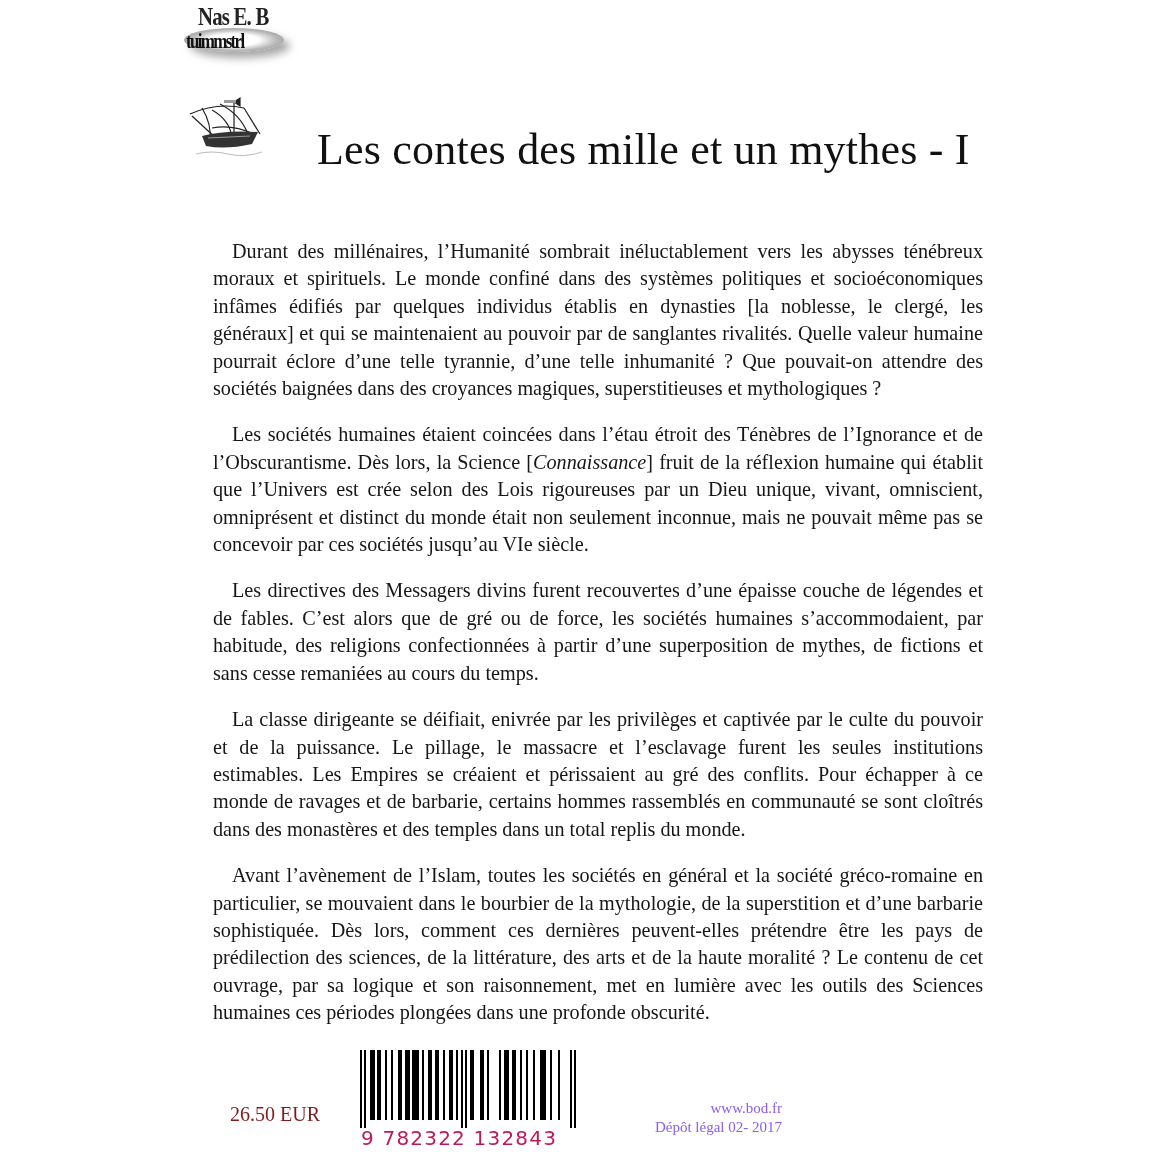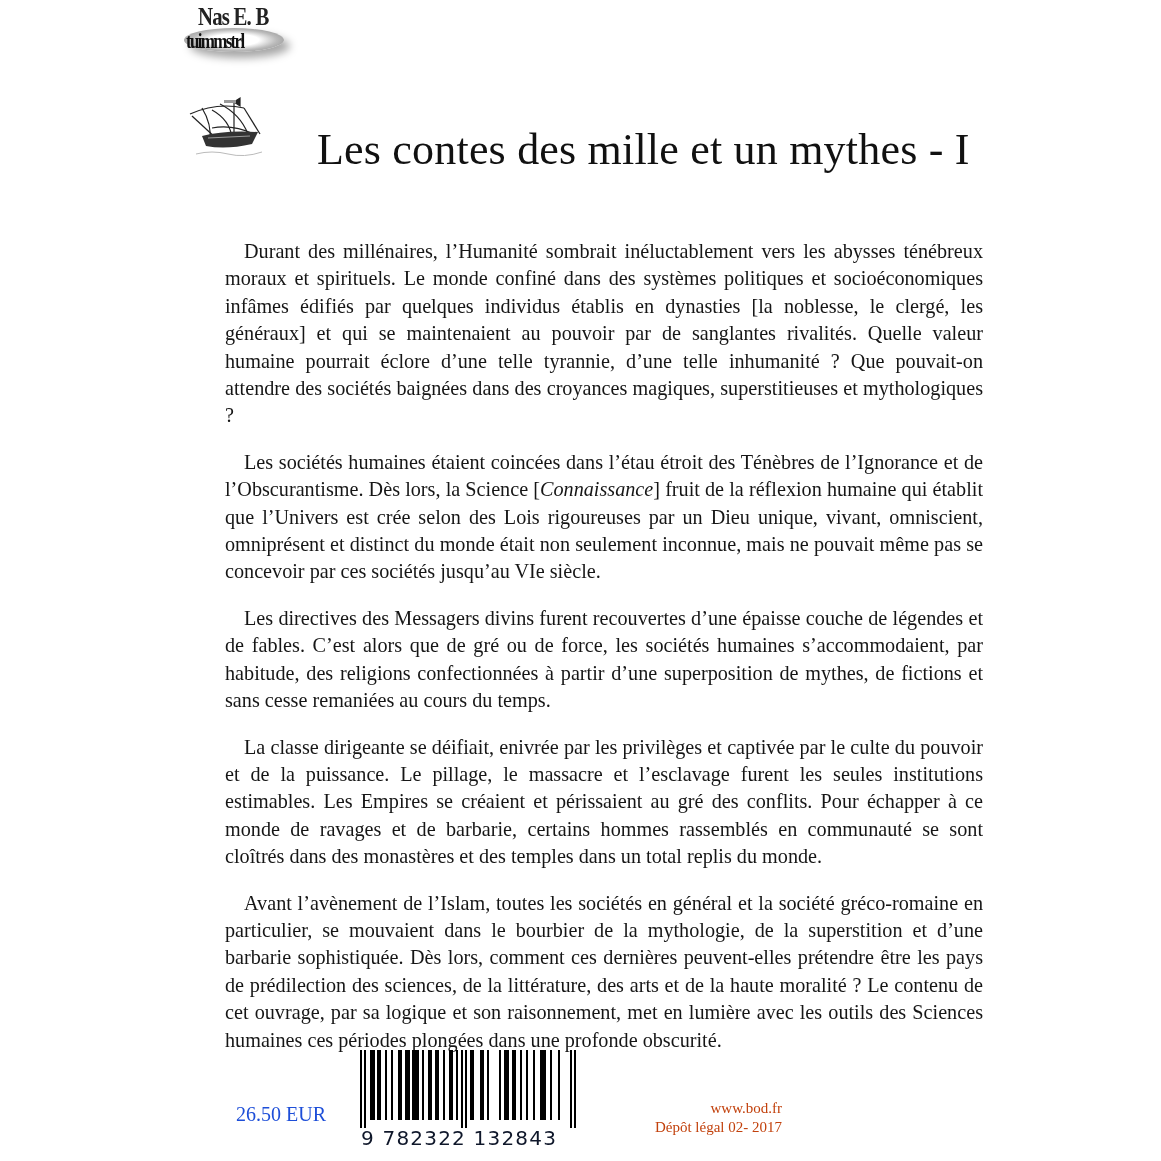--- a/index.html
+++ b/index.html
@@ -27,35 +27,35 @@
   .ship-icon { position: absolute; left: 182px; top: 94px; width: 90px; height: 66px; }
   .title {
     position: absolute; left: 305px; top: 112px; margin: 12px;
     font-size: 44px; font-weight: normal; color: #111; letter-spacing: 0.2px;
     white-space: nowrap;
   }
   .body-text {
     position: absolute; left: 213px; top: 238px; width: 770px;
   }
   .body-text p {
-    margin: 0 0 19px 12px; font-size: 20.2px; line-height: 27.4px;
+    margin: 0 0 19px 0; font-size: 20.2px; line-height: 27.4px;
     text-align: justify; text-indent: 19px; color: #161616;
   }
   .body-text p em { font-style: italic; }
   .price {
-    position: absolute; left: 236px; top: 1103px; font-size: 20px; color: #1d4ed8;
+    position: absolute; left: 230px; top: 1103px; font-size: 20px; color: #7f1d1d;
   }
   .barcode { position: absolute; left: 360px; top: 1050px; width: 230px; height: 78px; }
   .barcode-digits {
     position: absolute; left: 361px; top: 1126px; font-family: "DejaVu Sans", sans-serif;
-    font-size: 20px; color: #0f172a; letter-spacing: 1.2px; white-space: pre;
+    font-size: 20px; color: #be185d; letter-spacing: 1.2px; white-space: pre;
   }
   .imprint {
     position: absolute; left: 600px; top: 1099px; width: 182px; text-align: right;
-    font-size: 15px; line-height: 19px; color: #c2410c;
+    font-size: 15px; line-height: 19px; color: #8b5cf6;
   }
 </style>
 </head>
 <body>
 
 <div class="publisher-logo">
   <div class="ring"></div>
   <div class="name">Nas E. B</div>
   <div class="sub">tuimmstrl</div>
 </div>

